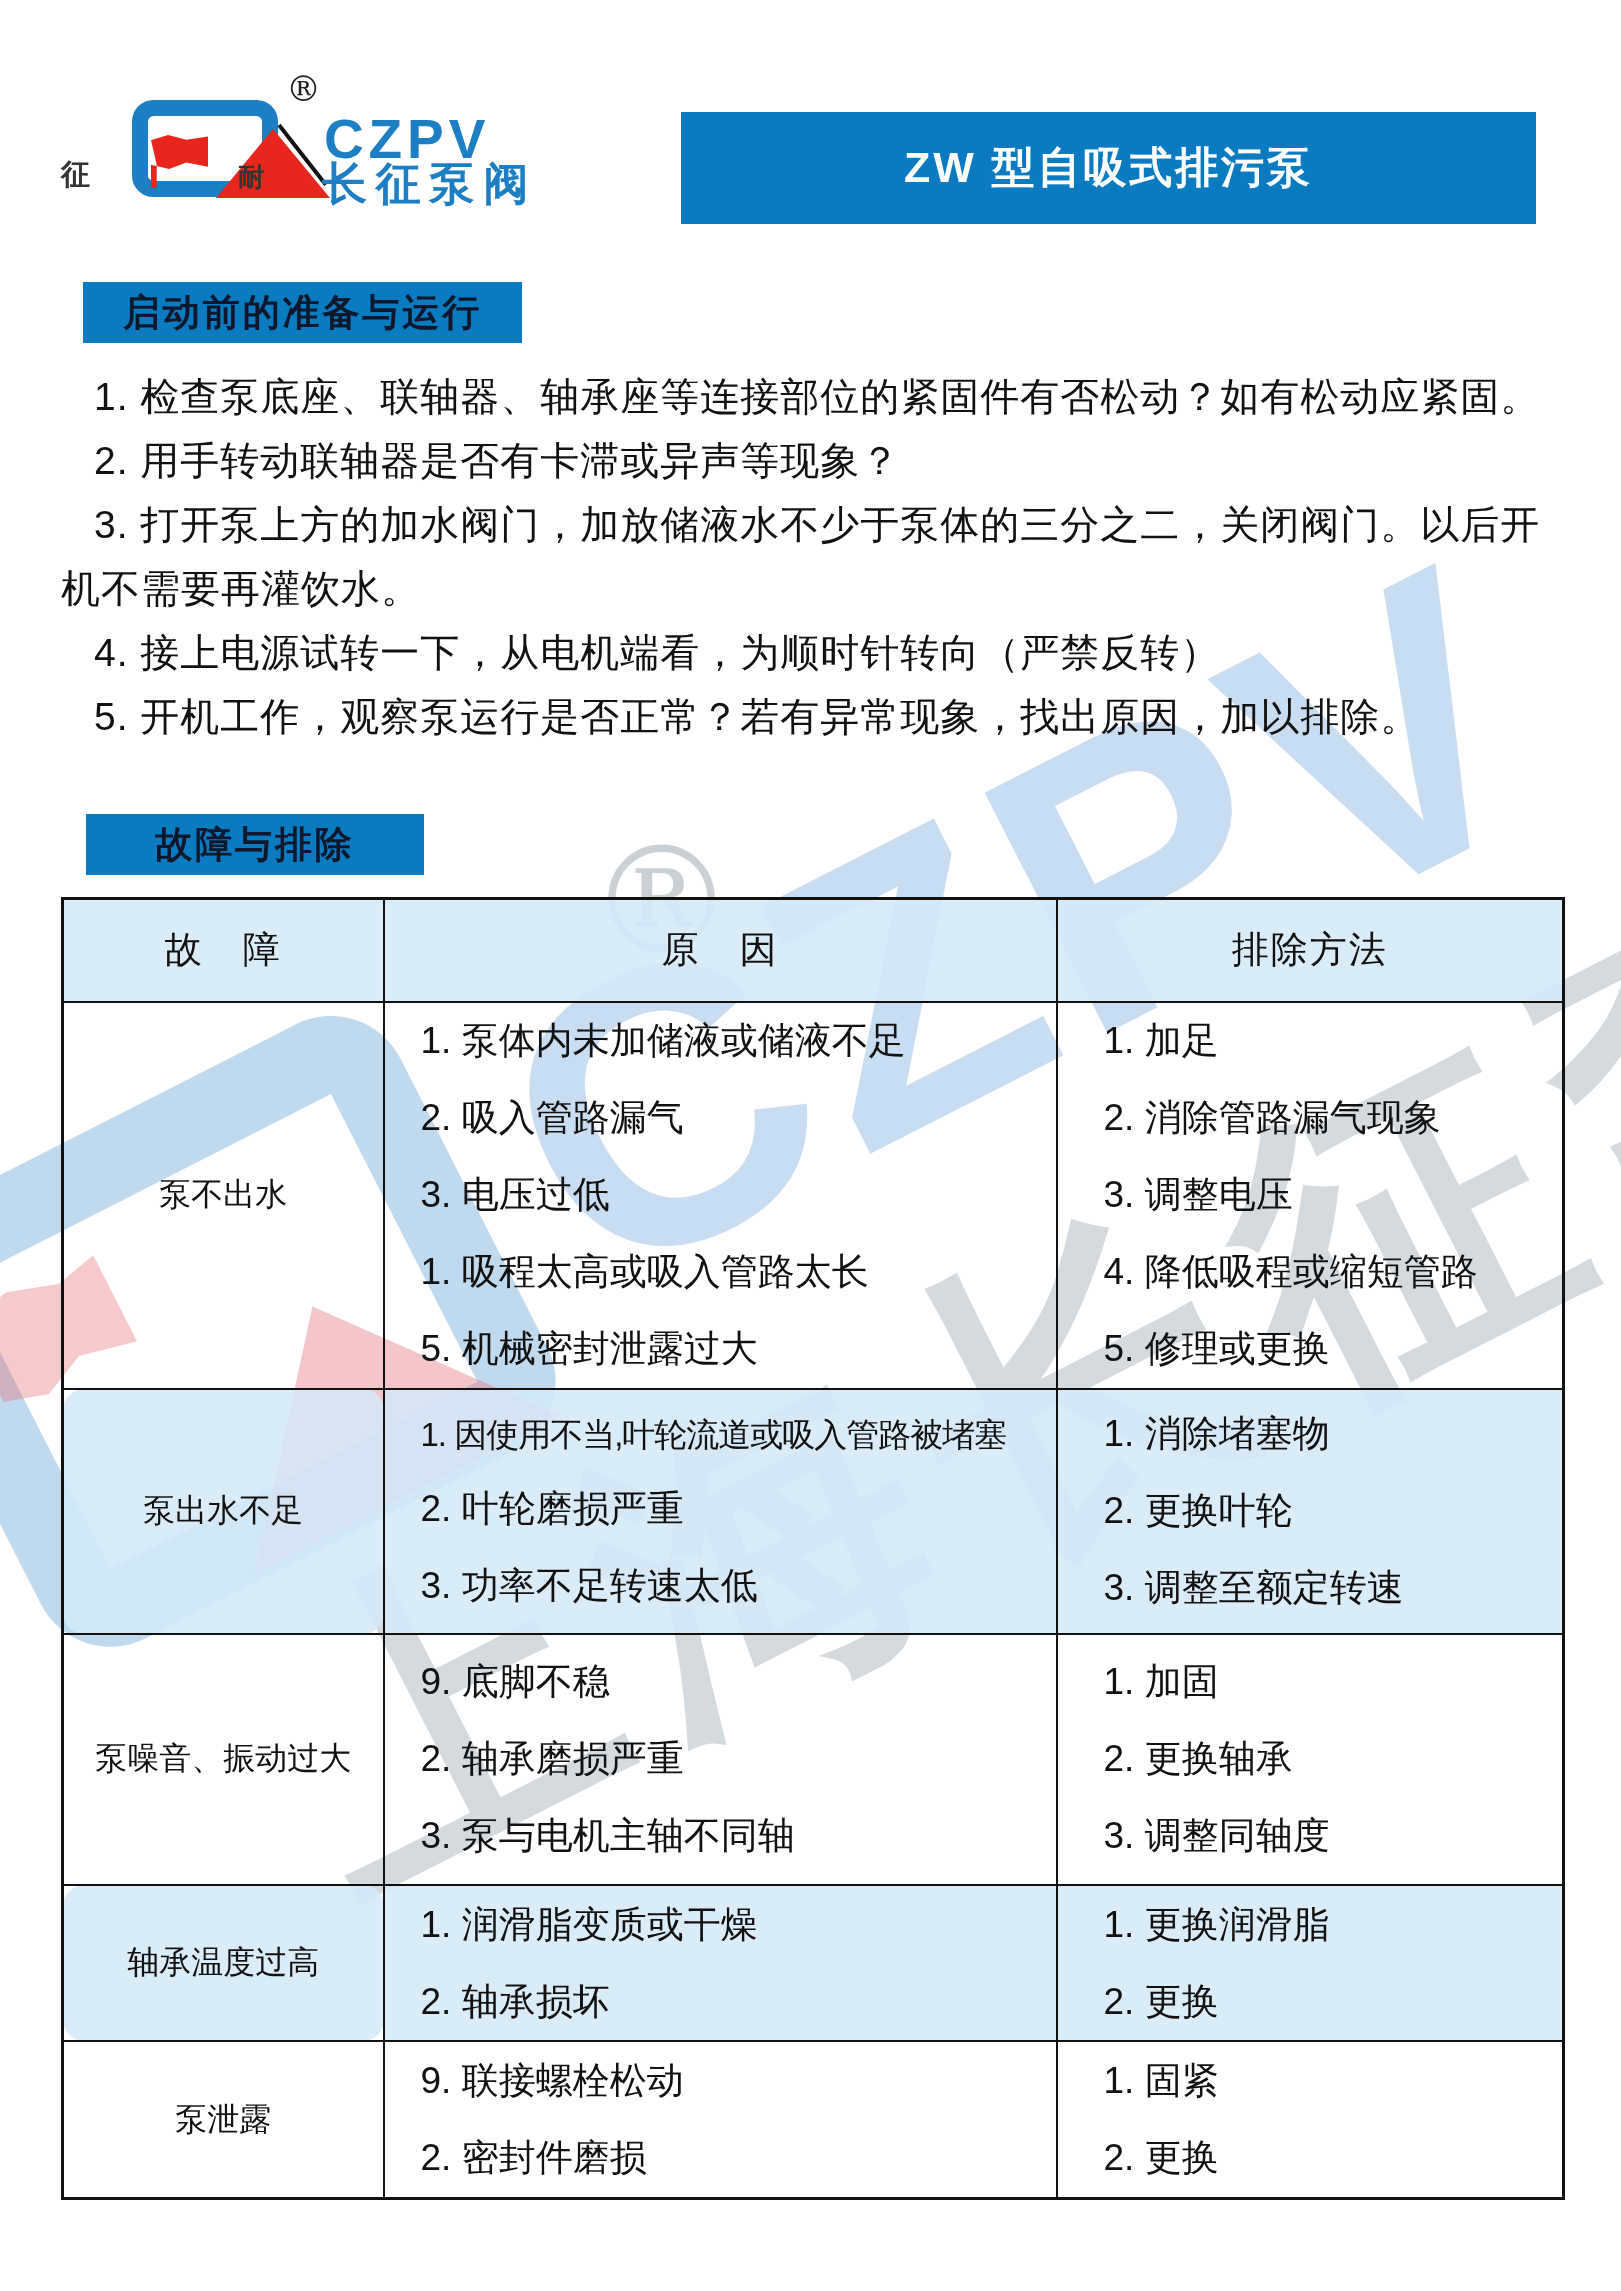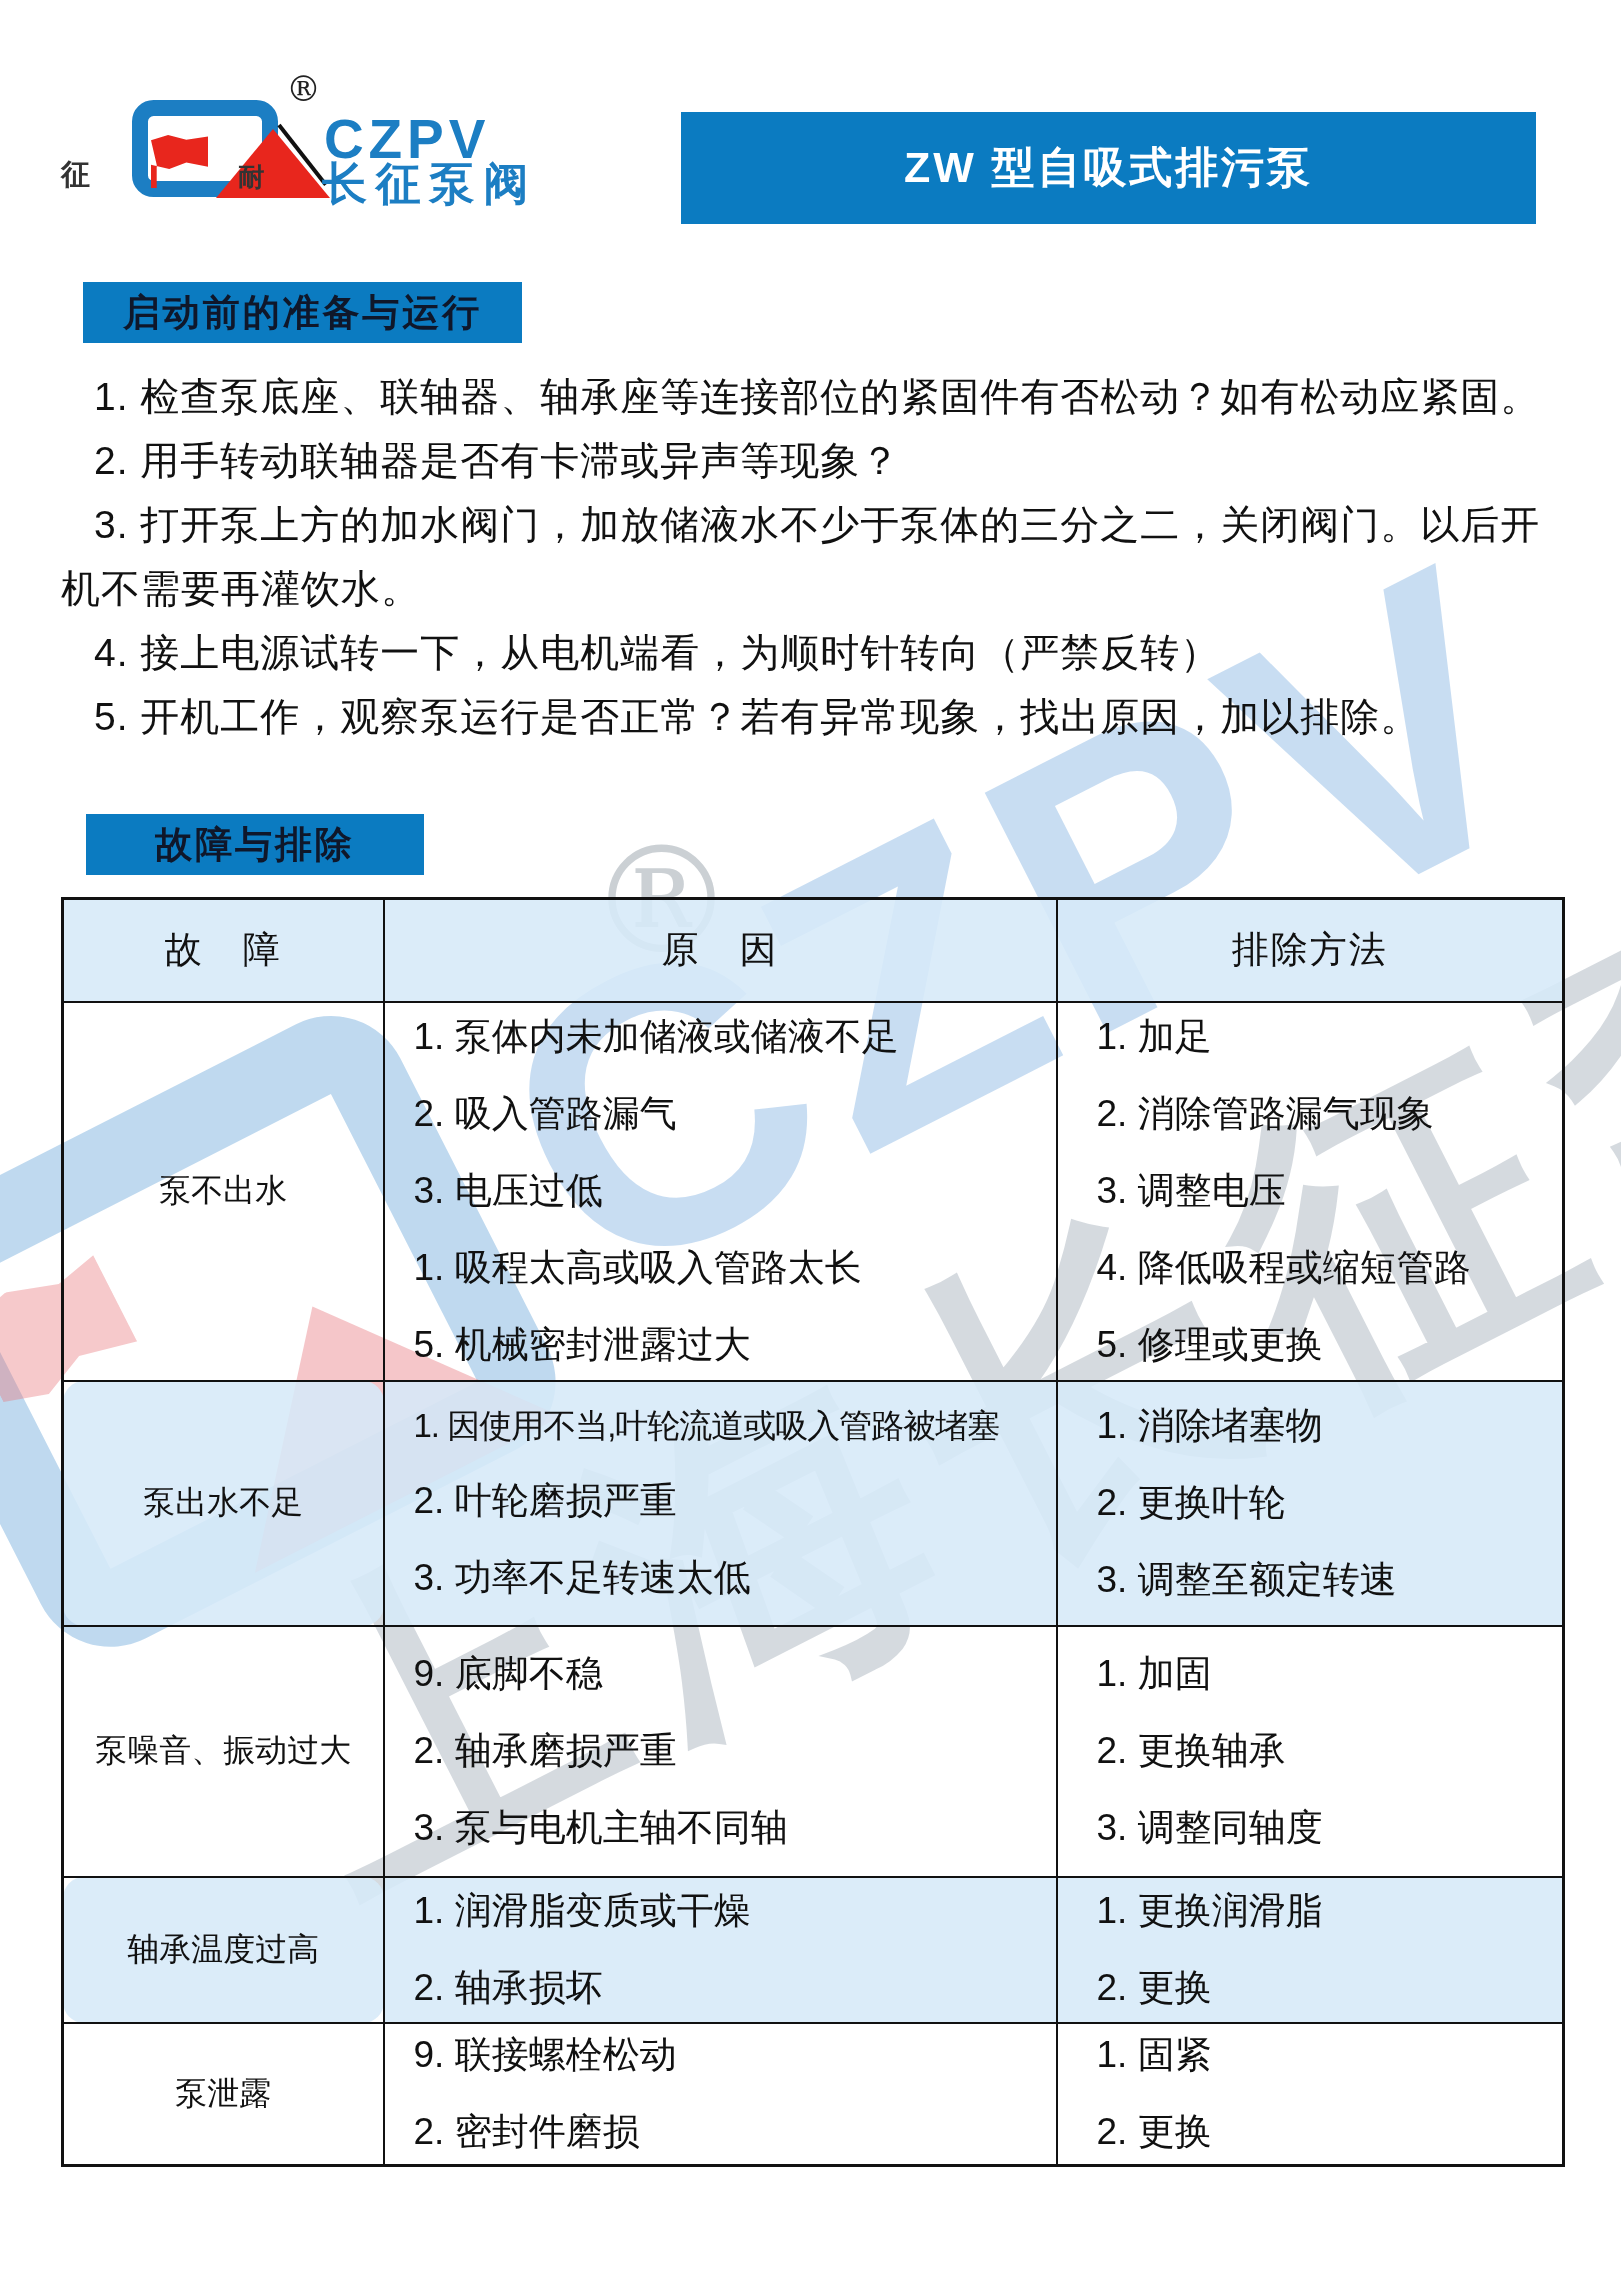--- a/index.html
+++ b/index.html
@@ -42,21 +42,21 @@
   .section-chip{position:absolute;height:61px;background:#0b7bc1;color:#0f172a;display:flex;align-items:center;
     justify-content:center;font-size:37px;font-weight:700;letter-spacing:2.9px;z-index:1;}
   .chip-prep{left:83px;top:282px;width:439px;}
   .chip-fault{left:86px;top:814px;width:338px;}
   
   .prep{position:absolute;left:61px;top:365px;width:1502px;z-index:1;font-size:39px;line-height:64px;letter-spacing:1px;}
   .prep p{margin:0;text-indent:33px;}
   
   .fault-table{position:absolute;left:61px;top:897px;z-index:1;width:1502px;border-collapse:collapse;table-layout:fixed;
     font-size:37px;color:#111;border:3.9px solid #111;}
-  .fault-table th,.fault-table td{border:2.9px solid #111;padding:0;}
+  .fault-table th,.fault-table td{border:2.9px solid #111;padding:7px;}
   .fault-table thead tr{height:103px;background:rgba(214,233,248,0.88);}
   .fault-table th{font-weight:400;font-size:37px;letter-spacing:2px;}
   .fault-table tbody tr:nth-child(1){height:379px;}
   .fault-table tbody tr:nth-child(2){height:245px;}
   .fault-table tbody tr:nth-child(3){height:251px;}
   .fault-table tbody tr:nth-child(4){height:146px;}
   .fault-table tbody tr:nth-child(5){height:131px;}
   .fault-table tbody tr:nth-child(even){background:rgba(214,233,248,0.88);}
   .fault-cell{text-align:center;vertical-align:middle;font-size:32px;letter-spacing:0;border-radius:21px;}
   .cause-cell,.remedy-cell{vertical-align:middle;}

